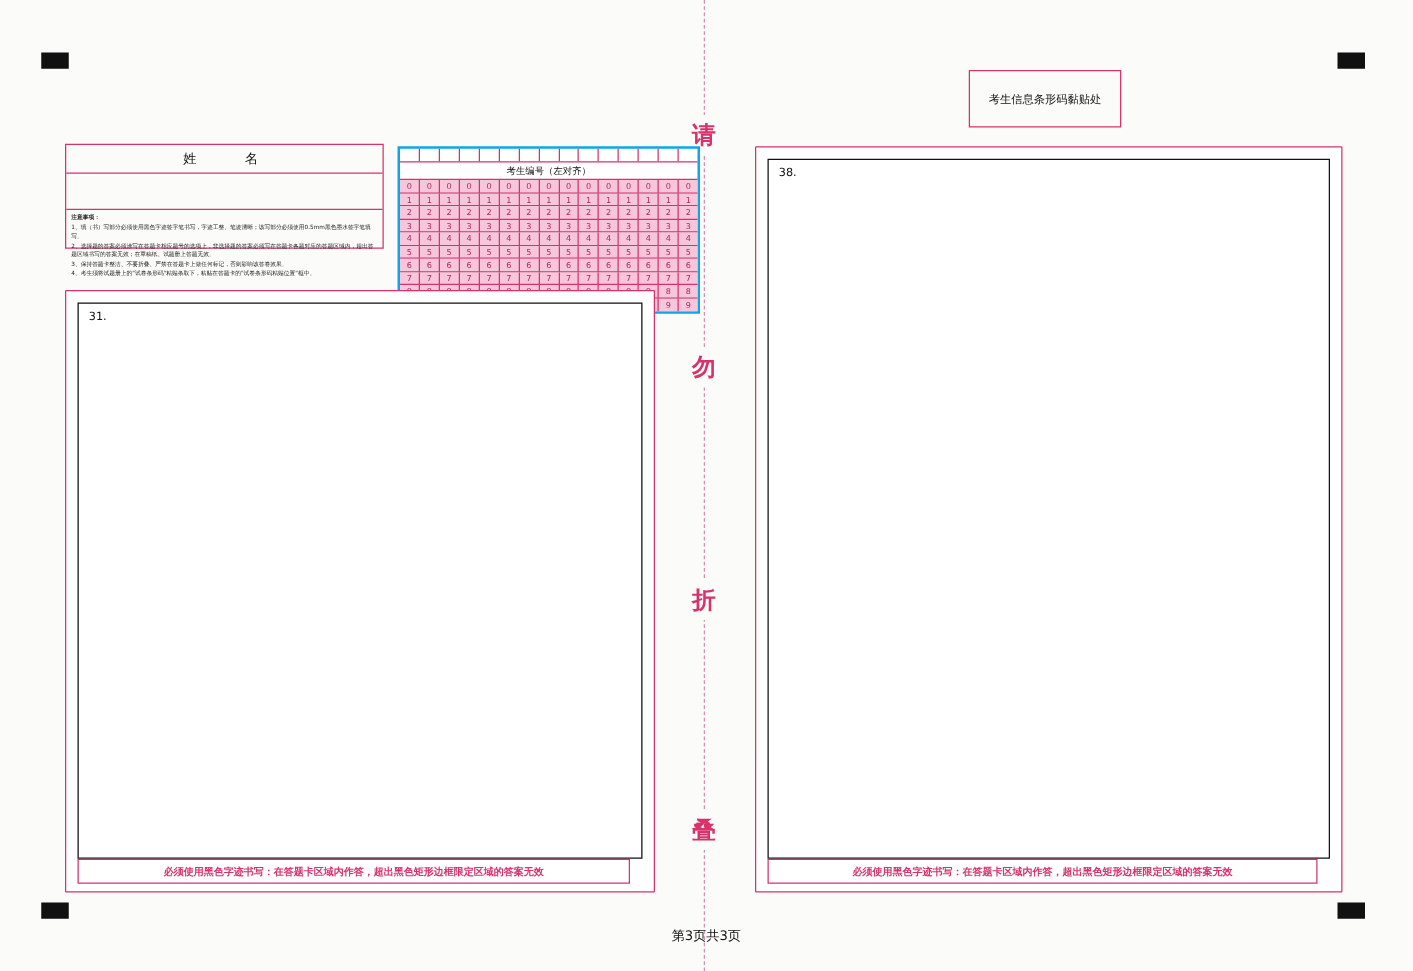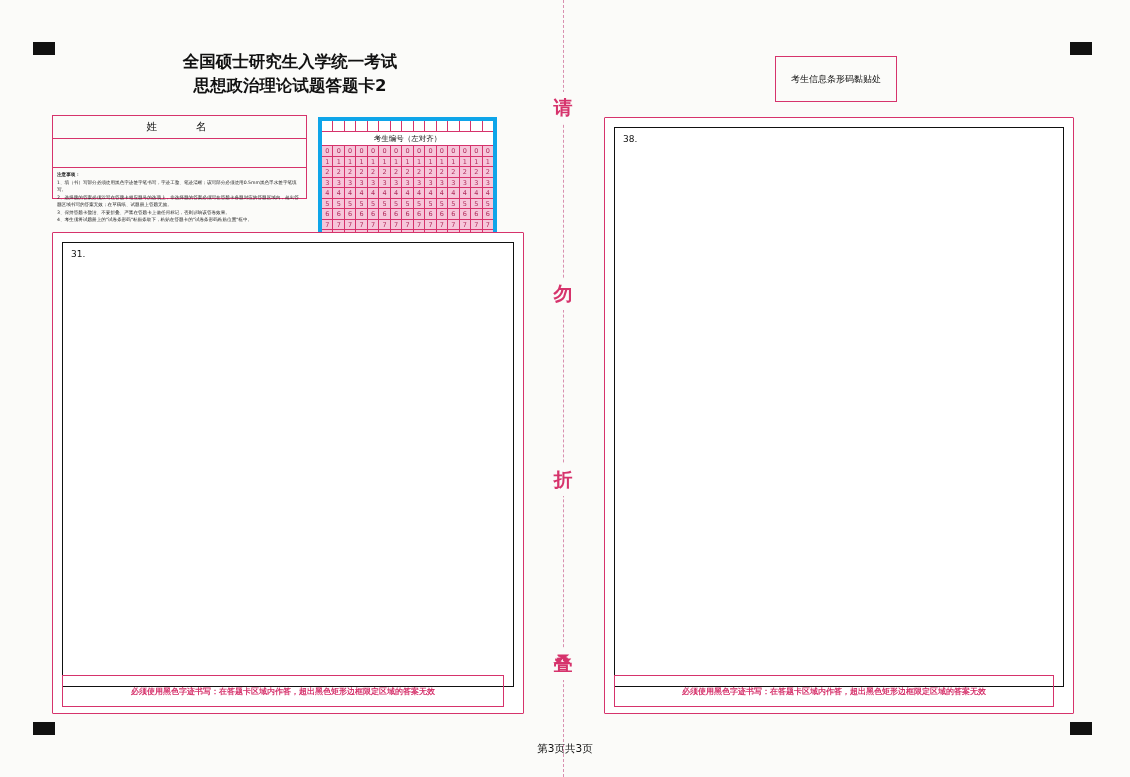--- a/index.html
+++ b/index.html
@@ -118,22 +118,22 @@
     color: #222;
     font-family: "DejaVu Sans", sans-serif;
   }
   .notice .nt-title { font-weight: bold; }
 
   
   .cand-block {
     position: absolute;
     left: 318px;
     top: 117px;
-    width: 179px;
-    border: 4px solid #0ea5e9;
+    width: 242px;
+    border: 2px solid #0ea5e9;
     box-sizing: border-box;
     background: #fff;
   }
   .cand-top-row {
     display: flex;
     height: 10px;
     border-bottom: 1px solid #d6336c;
   }
   .cand-top-row div {
     flex: 1 1 0;
@@ -195,21 +195,21 @@
     top: 6px;
     font-size: 9px;
     color: #111;
     font-family: "DejaVu Sans", sans-serif;
   }
   .panel-footer {
     position: absolute;
     left: 9px;
     right: 19px;
     bottom: 6px;
-    height: 32px;
+    height: 20px;
     border: 1px solid #d6336c;
     box-sizing: border-box;
     display: flex;
     align-items: center;
     justify-content: center;
     font-size: 8px;
     font-weight: bold;
     color: #d6336c;
     font-family: "DejaVu Sans", sans-serif;
   }
@@ -236,24 +236,20 @@
   <div class="fiducial fid-tr"></div>
   <div class="fiducial fid-bl"></div>
   <div class="fiducial fid-br"></div>
 
   <div class="fold-line"></div>
   <div class="fold-char fold-1">请</div>
   <div class="fold-char fold-2">勿</div>
   <div class="fold-char fold-3">折</div>
   <div class="fold-char fold-4">叠</div>
 
-  <div class="doc-title">
-    <div>全国硕士研究生入学统一考试</div>
-    <div>思想政治理论试题答题卡2</div>
-  </div>
 
   <div class="barcode-box">
     <span>考生信息条形码黏贴处</span>
   </div>
 
   <div class="name-block">
     <div class="name-header">姓　　名</div>
     <div class="name-write"></div>
     <div class="notice">
       <div class="nt-title">注意事项：</div>

